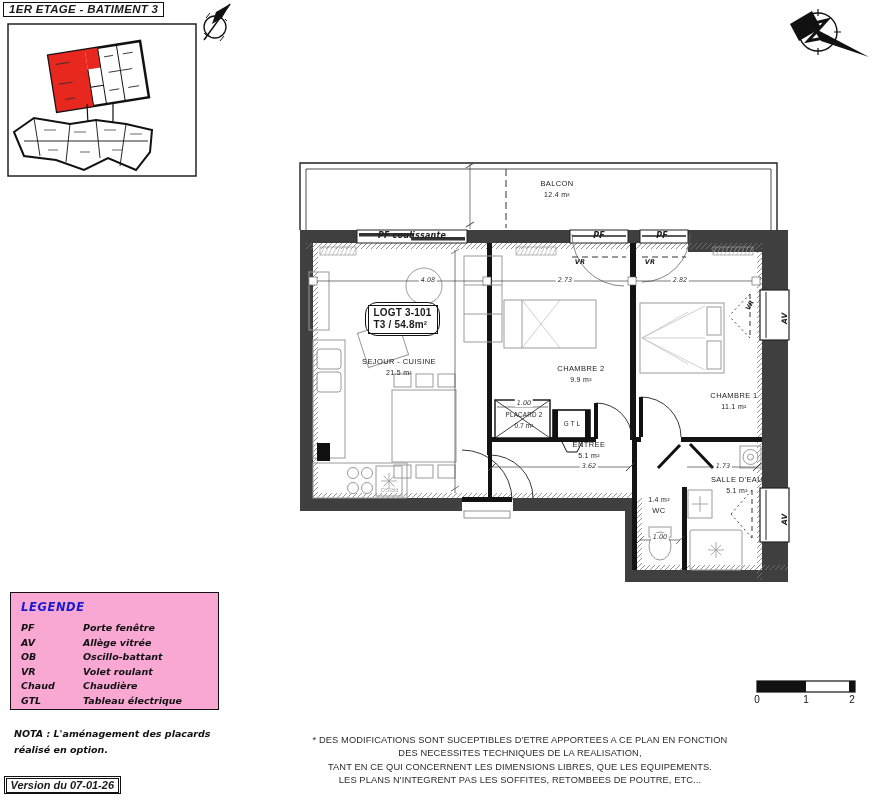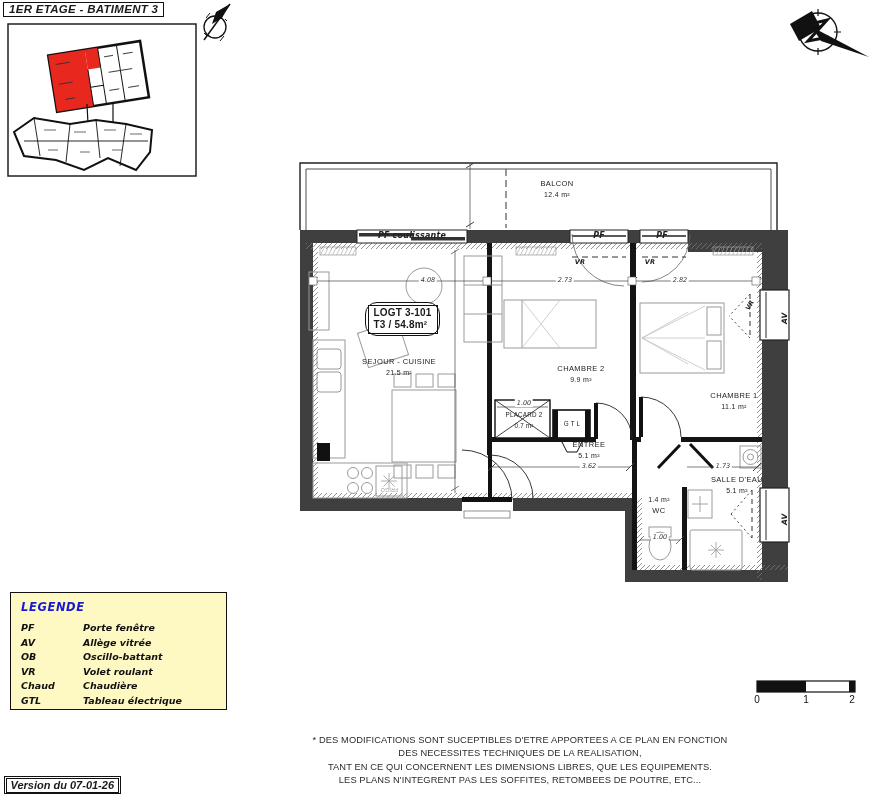--- a/index.html
+++ b/index.html
@@ -21,21 +21,21 @@
   .room-area{font-size:7px;letter-spacing:.3px;color:#222;}
   .room-label.sm .room-name{font-size:6.3px;letter-spacing:.2px;}
   .room-label.sm .room-area{font-size:6.3px;letter-spacing:.2px;}
   .win-label{transform:translateX(-50%);
     font:italic bold 8px "DejaVu Sans",sans-serif;color:#222;letter-spacing:.2px;}
   .win-label.sm{font-size:6.5px;}
   .rot{transform-origin:left top;}
   .dim-label{transform:translateX(-50%);background:#fff;padding:0 2px;
     font:italic 6.5px "DejaVu Sans",sans-serif;color:#333;}
   .legend-box{left:10px;top:592px;width:193px;height:103px;border:1.5px solid #111;
-    padding:7px 12px 6px 10px;background:#fef9c3;}
+    padding:7px 4px 6px 10px;background:#f9a8d4;}
   .legend-title{font:italic bold 11.5px "DejaVu Sans",sans-serif;color:#1a1acd;
     letter-spacing:.6px;margin-bottom:7px;}
   .legend-row{display:flex;font:italic 600 9.5px "DejaVu Sans",sans-serif;line-height:14.6px;color:#111;}
   .legend-abbr{width:62px;flex:none;}
   .nota{left:14px;top:726px;width:208px;font:italic 600 9.5px "DejaVu Sans",sans-serif;
     line-height:15.5px;color:#111;}
   .version-box{left:4px;top:776px;border:1.5px solid #111;background:#fff;padding:.5px;}
   .version-box .inner{border:1px solid #111;padding:0 4px 1px 4px;
     font:italic bold 11px "Liberation Sans",sans-serif;}
   .disclaimer{left:280px;top:734px;width:480px;text-align:center;
@@ -334,20 +334,22 @@
     <span class="legend-abbr">Chaud</span>
     <span>Chaudière</span>
   </div>
   <div class="legend-row">
     <span class="legend-abbr">GTL</span>
     <span>Tableau électrique</span>
   </div>
 </div>
 
 <div class="ov nota">
+  <div>NOTA : L'aménagement des placards</div>
+  <div>réalisé en option.</div>
 </div>
 
 <div class="ov version-box">
   <div class="inner">Version du 07-01-26</div>
 </div>
 
 <div class="ov disclaimer">
   <div>* DES MODIFICATIONS SONT SUCEPTIBLES D'ETRE APPORTEES A CE PLAN EN FONCTION</div>
   <div>DES NECESSITES TECHNIQUES DE LA REALISATION,</div>
   <div>TANT EN CE QUI CONCERNENT LES DIMENSIONS LIBRES, QUE LES EQUIPEMENTS.</div>

